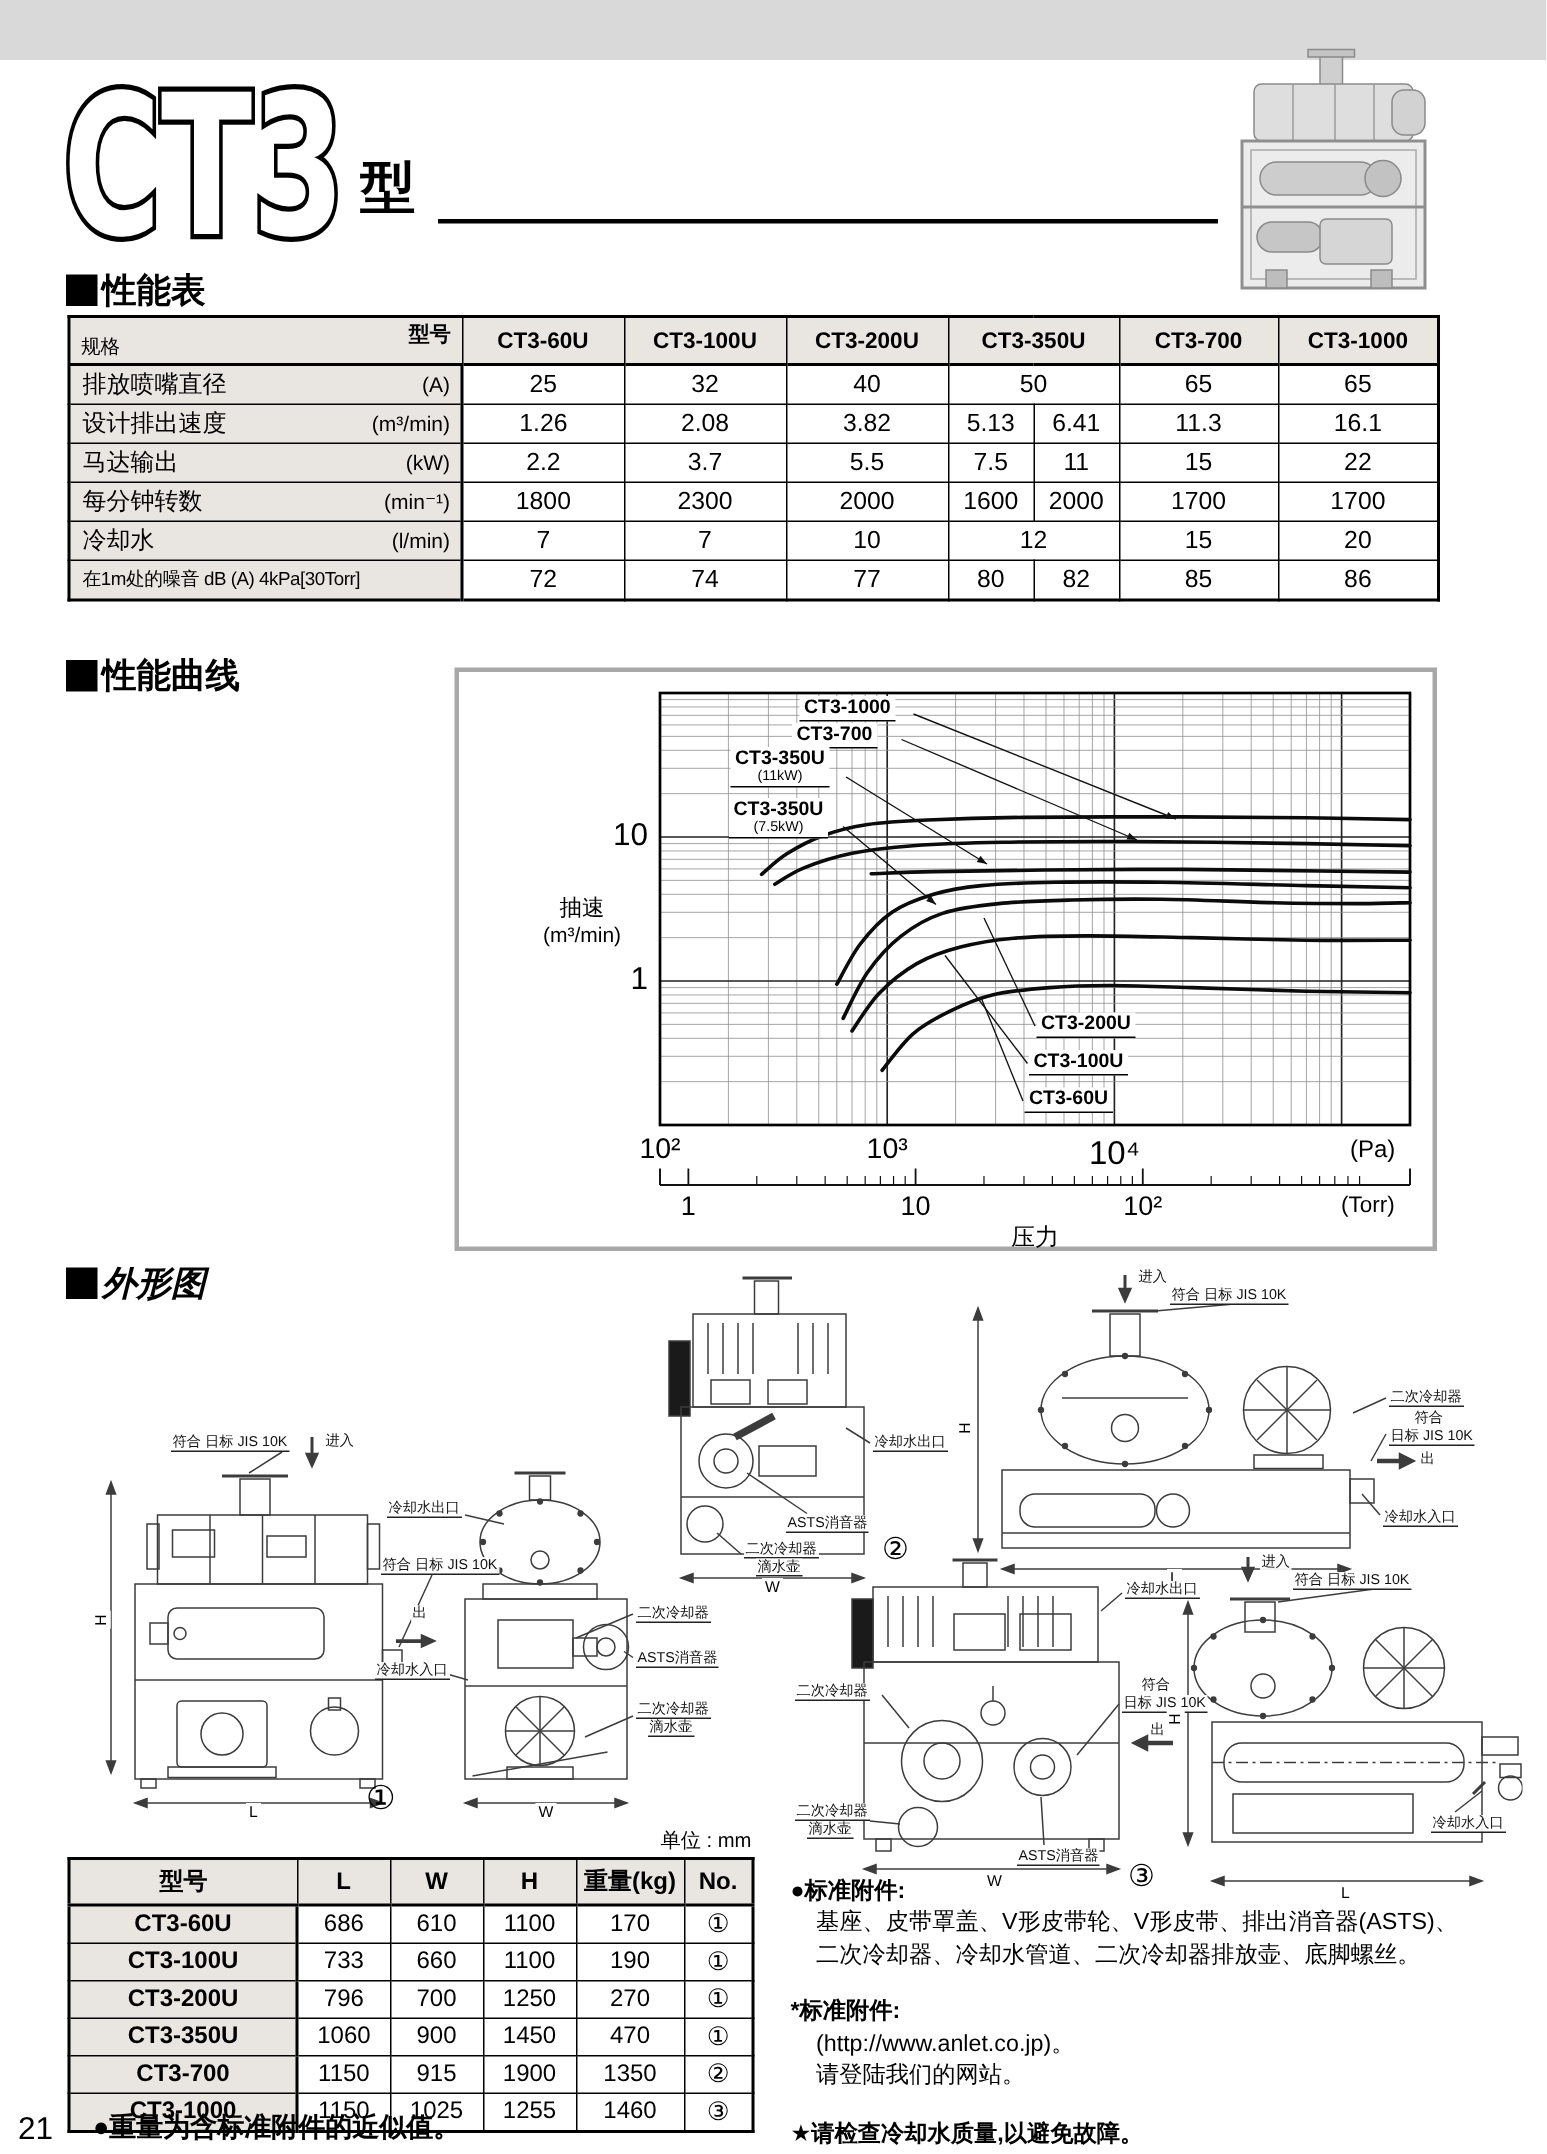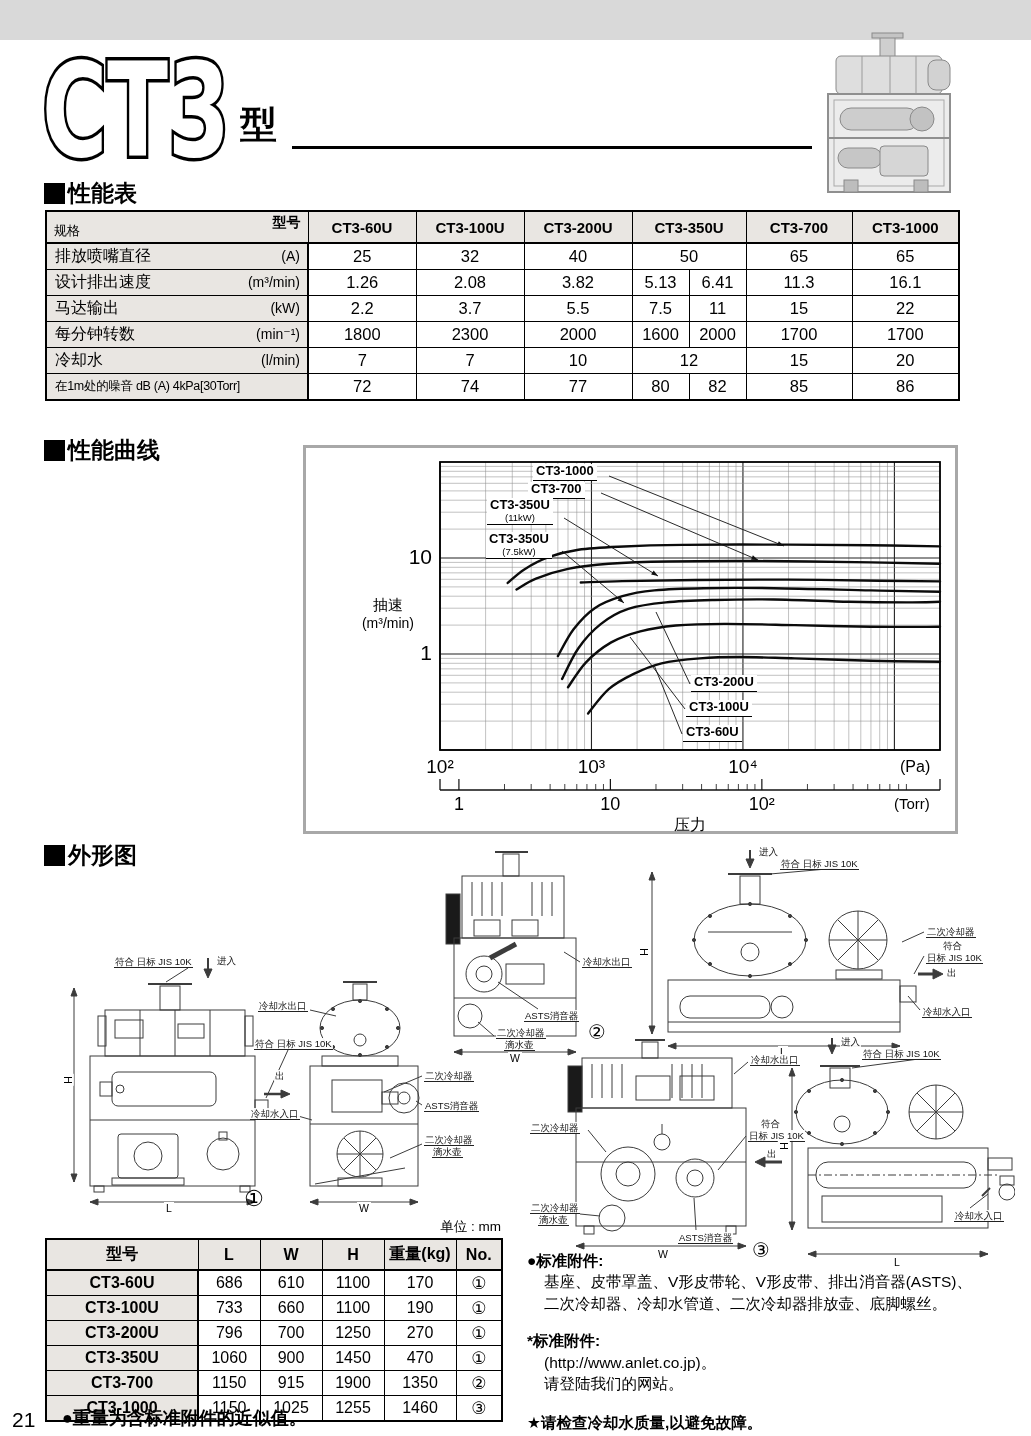--- a/index.html
+++ b/index.html
@@ -333,32 +333,32 @@
     <div class="clabel" style="left:222px;top:34px;"><span>CT3-700</span><small></small></div>
     <div class="clabel" style="left:181px;top:50px;"><span>CT3-350U</span><small>(11kW)</small></div>
     <div class="clabel" style="left:180px;top:84px;"><span>CT3-350U</span><small>(7.5kW)</small></div>
     <div class="clabel" style="left:385px;top:227px;"><span>CT3-200U</span><small></small></div>
     <div class="clabel" style="left:380px;top:252px;"><span>CT3-100U</span><small></small></div>
     <div class="clabel" style="left:377px;top:277px;"><span>CT3-60U</span><small></small></div>
   <span class="tick" style="left: 88px; top: 97px; width: 38px; text-align: right; font-size: 21px;">10</span>
       <span class="tick" style="left: 88px; top: 193px; width: 38px; text-align: right; font-size: 21px;">1</span>
       <span class="tick" style="left: 110px; top: 308px; width: 48px; text-align: center; font-size: 19px;">10²</span>
       <span class="tick" style="left: 261.468px; top: 308px; width: 48px; text-align: center; font-size: 19px;">10³</span>
-      <span class="tick" style="left: 412.936px; top: 308px; width: 48px; text-align: center; font-size: 19px;">10⁴</span>
+      <span class="tick" style="left: 412.936px; top: 308px; width: 48px; text-align: center; font-size: 22px;">10⁴</span>
       <span class="tick" style="left: 594px; top: 310px; font-size: 16px;">(Pa)</span>
       <span class="tick" style="left: 128.919px; top: 346px; width: 48px; text-align: center; font-size: 18px;">1</span>
       <span class="tick" style="left: 280.386px; top: 346px; width: 48px; text-align: center; font-size: 18px;">10</span>
       <span class="tick" style="left: 431.854px; top: 346px; width: 48px; text-align: center; font-size: 18px;">10²</span>
       <span class="tick" style="left: 588px; top: 347px; font-size: 15px;">(Torr)</span>
       <span class="tick" style="left: 344px; top: 367px; width: 80px; text-align: center; font-size: 16px;">压力</span>
       <span class="tick" style="left: 40px; top: 148px; width: 84px; text-align: center; font-size: 15px;">抽速</span>
       <span class="tick" style="left: 30px; top: 167px; width: 104px; text-align: center; font-size: 14px;">(m³/min)</span>
     </div>
 
-  <div class="sect" style="left:44px;top:840px;">
+  <div class="sect" style="left:44px;top:840px;font-style:italic;">
     <span class="sq"></span>
     <span class="t">外形图</span>
   </div>
 
   <div class="draw" style="left:60px;top:952px;width:430px;height:266px;">
     <svg width="430" height="266" fill="none" stroke="#3c3c3c" stroke-width="1">
       <line x1="88" y1="32" x2="132" y2="32" stroke-width="2"></line>
         <rect x="100" y="34" width="20" height="24"></rect>
       <rect x="45" y="58" width="140" height="46"></rect>
         <line x1="80" y1="58" x2="80" y2="104"></line>

